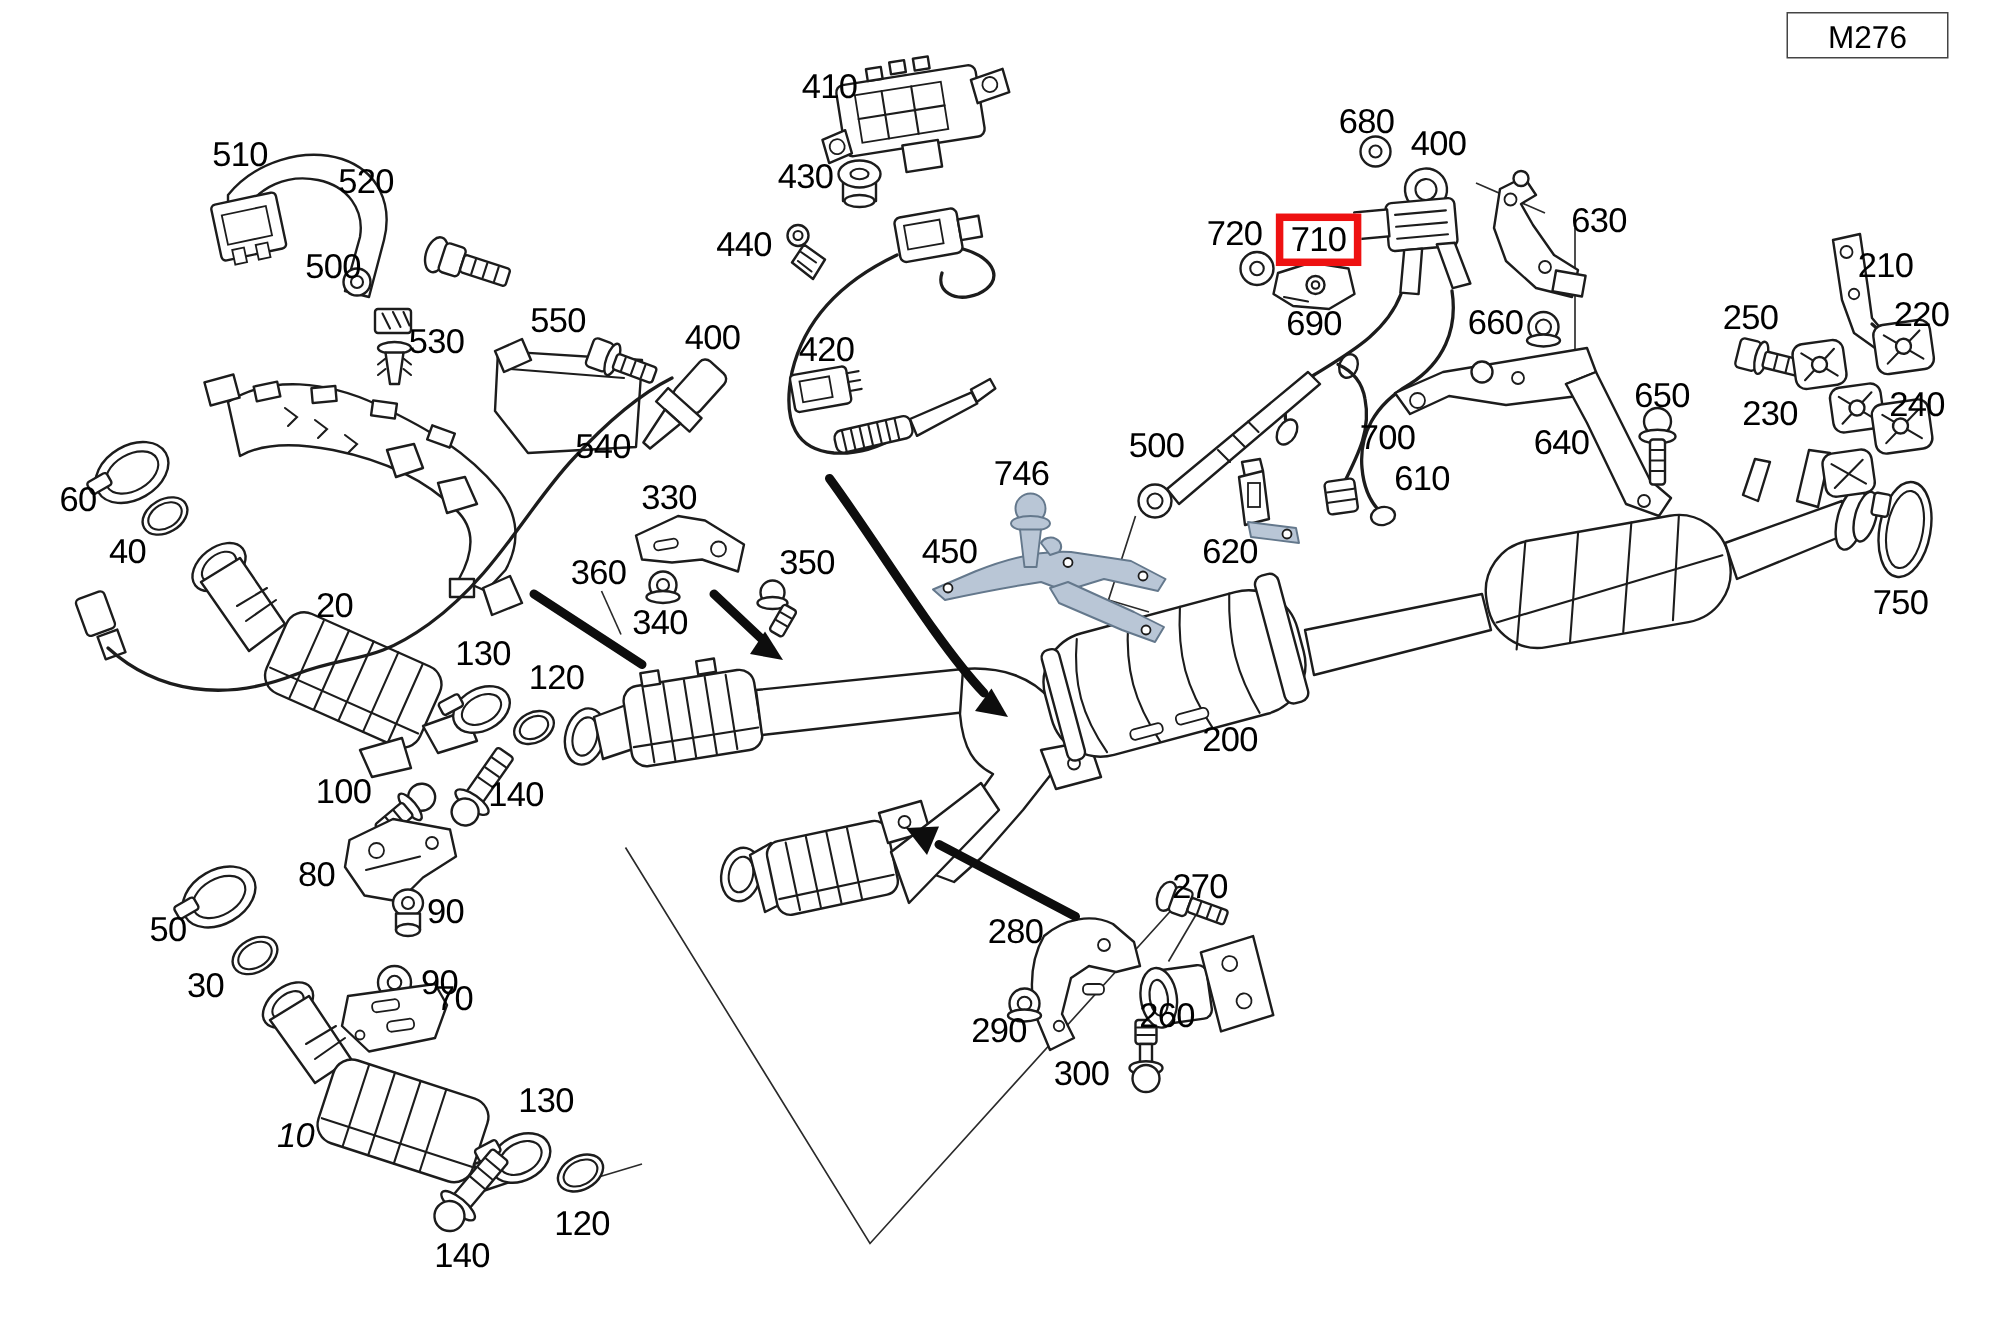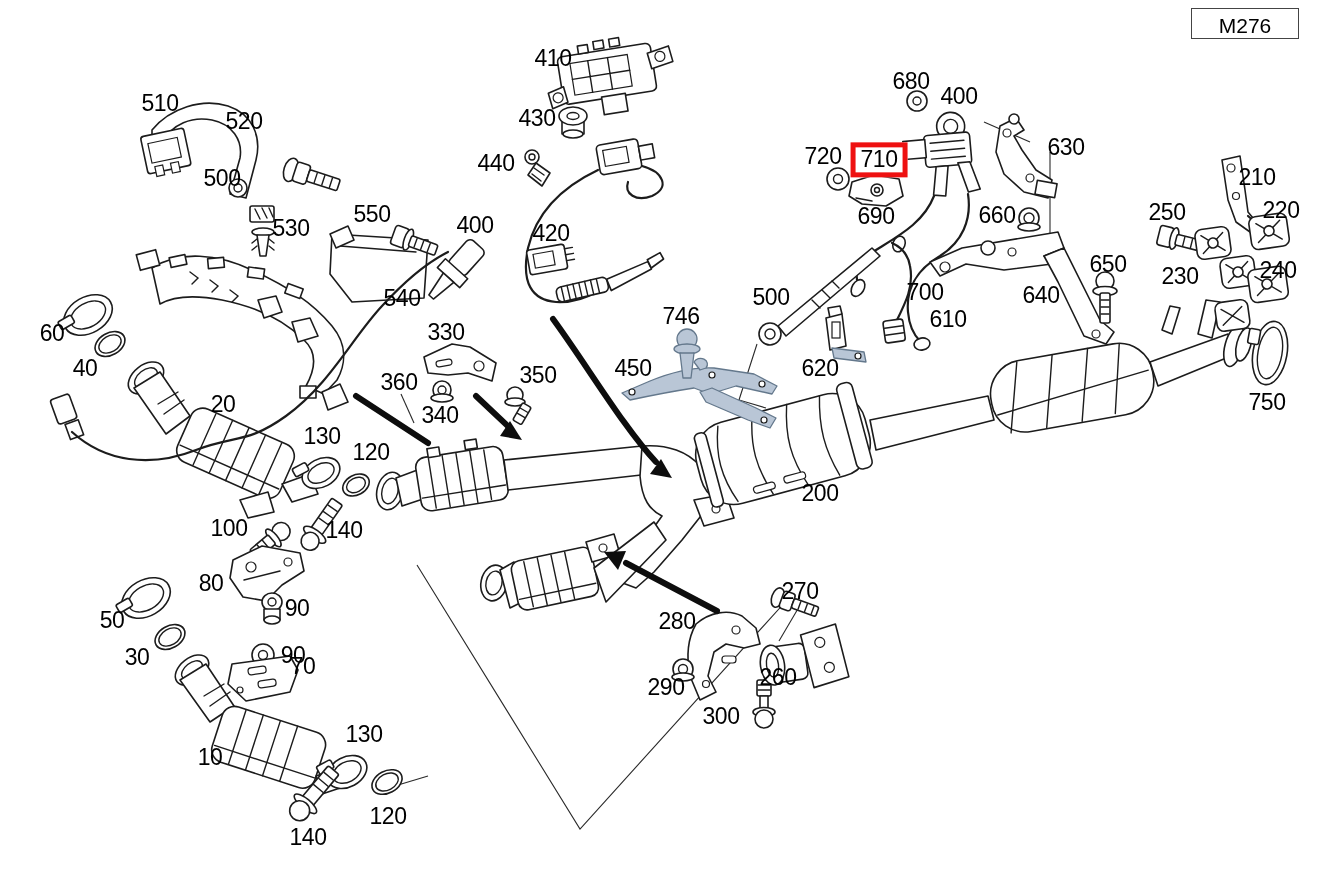--- a/index.html
+++ b/index.html
@@ -610,21 +610,21 @@
       <div class="part-label" style="left: 322px; top: 436px;">130</div>
       <div class="part-label" style="left: 371px; top: 452px;">120</div>
       <div class="part-label" style="left: 344px; top: 530px;">140</div>
       <div class="part-label" style="left: 229px; top: 528px;">100</div>
       <div class="part-label" style="left: 211px; top: 583px;">80</div>
       <div class="part-label" style="left: 297px; top: 608px;">90</div>
       <div class="part-label" style="left: 112px; top: 620px;">50</div>
       <div class="part-label" style="left: 137px; top: 657px;">30</div>
       <div class="part-label" style="left: 293px; top: 655px;">90</div>
       <div class="part-label" style="left: 303px; top: 653px; margin-top: 13px;">70</div>
-      <div class="part-label" style="left: 210px; top: 757px;">10</div>
+      <div class="part-label" style="left: 197px; top: 757px; font-style: italic;">10</div>
       <div class="part-label" style="left: 364px; top: 734px;">130</div>
       <div class="part-label" style="left: 388px; top: 816px;">120</div>
       <div class="part-label" style="left: 308px; top: 837px;">140</div>
       <div class="part-label" style="left: 399px; top: 382px;">360</div>
       <div class="part-label" style="left: 446px; top: 332px;">330</div>
       <div class="part-label" style="left: 440px; top: 415px;">340</div>
       <div class="part-label" style="left: 538px; top: 375px;">350</div>
       <div class="part-label" style="left: 820px; top: 493px;">200</div>
       <div class="part-label" style="left: 677px; top: 621px;">280</div>
       <div class="part-label" style="left: 666px; top: 687px;">290</div>

